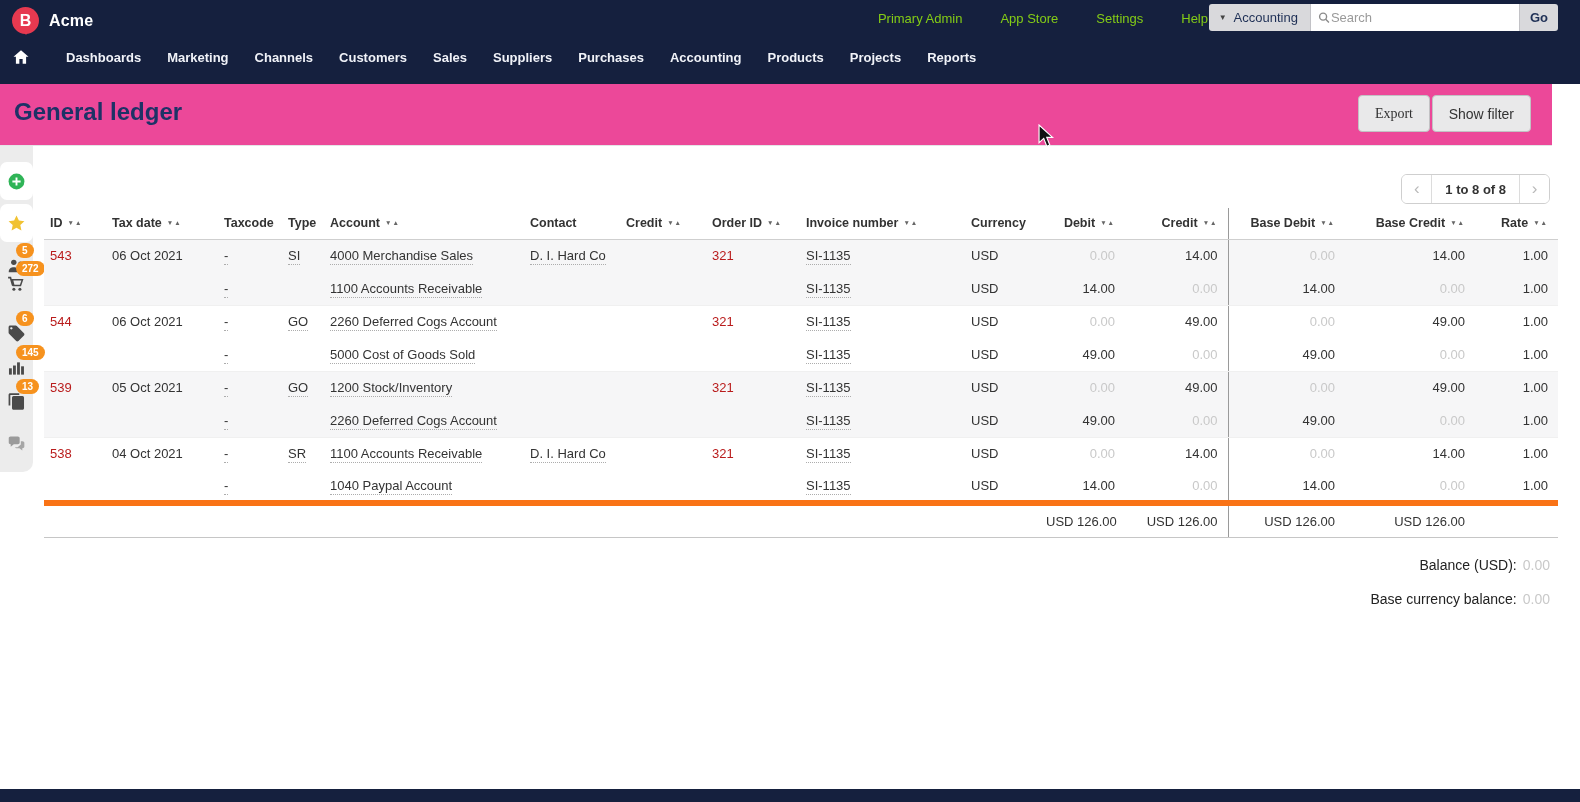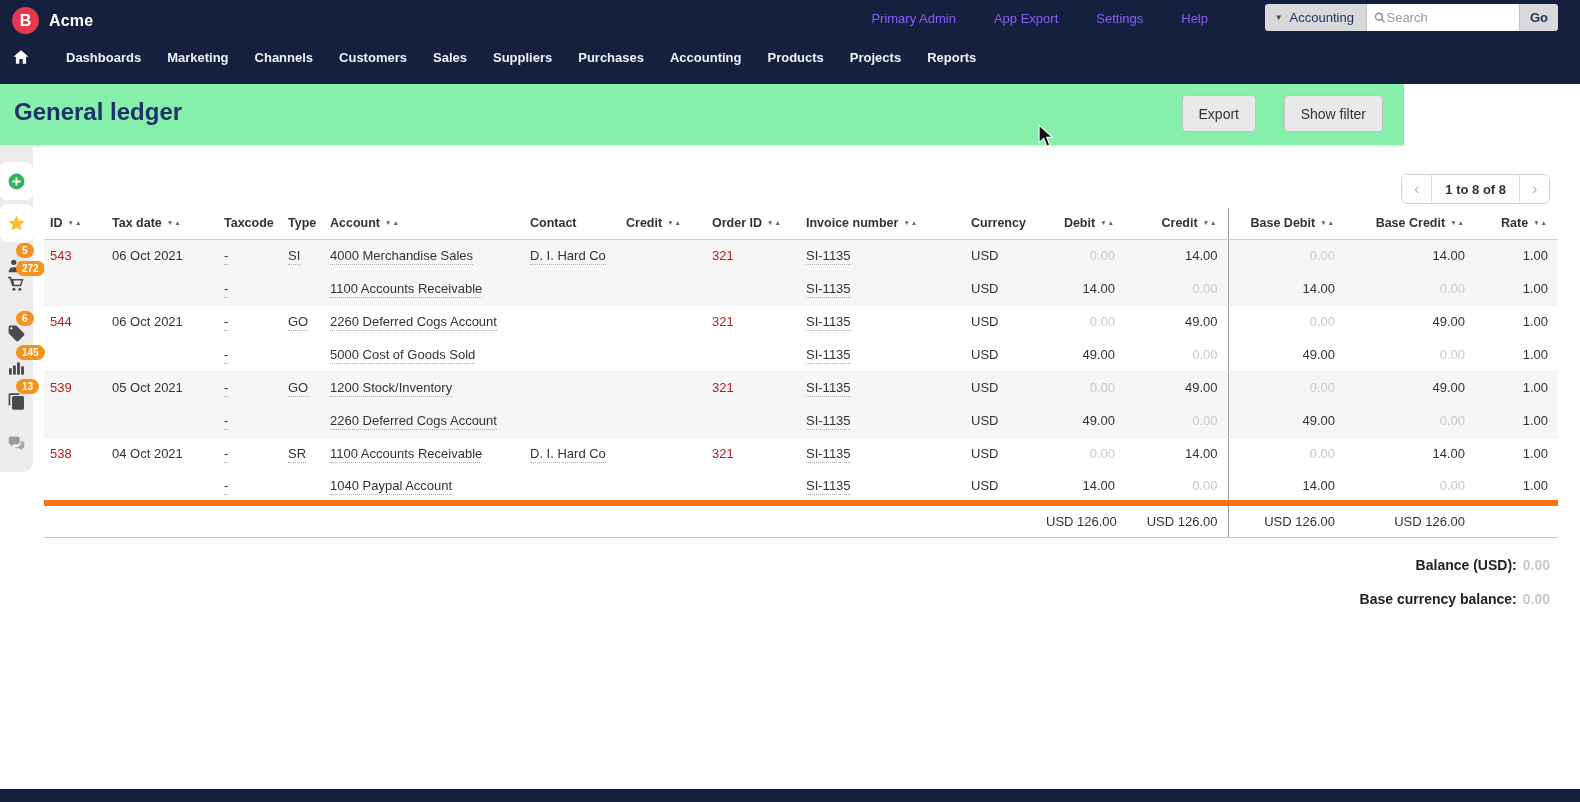--- a/index.html
+++ b/index.html
@@ -11,40 +11,40 @@
   }
   
   .topnav { position:absolute; top:0; left:0; width:1580px; height:84px; background:#15203e; }
   .brand { position:absolute; top:7px; left:12px; display:flex; align-items:center; gap:10px; }
   .logo-pin { position:relative; width:27px; height:27px; background:#e63950; border-radius:50%;
               display:flex; align-items:center; justify-content:center; }
   .logo-pin:after { content:""; position:absolute; left:9px; bottom:-6px; border:5px solid transparent; border-top:8px solid #e63950; }
   .logo-pin span { color:#fff; font-weight:bold; font-size:16px; }
   .brand-name { color:#fff; font-size:16px; font-weight:bold; letter-spacing:.2px; }
   .topnav-links { position:absolute; top:11px; right:372px; display:flex; gap:38px; }
-  .topnav-links span { color:#8b5cf6; font-size:13px; cursor:pointer; white-space:nowrap; }
+  .topnav-links span { color:#84cc16; font-size:13px; cursor:pointer; white-space:nowrap; }
   .searchbar { position:absolute; top:4px; right:22px; height:27px; display:flex; border-radius:3px; overflow:hidden; }
   .scope-dd { background:#d9d9dc; display:flex; align-items:center; gap:7px; padding:0 12px 0 10px;
               font-size:13px; color:#1e2f55; cursor:pointer; border-right:1px solid #c2c2c6; }
   .scope-dd .caret { font-size:8px; color:#444; }
-  .search-box { background:#fff; width:152px; display:flex; align-items:center; padding:0 6px; }
+  .search-box { background:#fff; width:208px; display:flex; align-items:center; padding:0 6px; }
   .search-box input { border:none; outline:none; width:100%; font-size:13px; color:#333;
                       font-family:"Liberation Sans", sans-serif; }
   .search-box input::placeholder { color:#9a9a9a; }
   .go-btn { background:#d9d9dc; border:none; padding:0 10px; font-size:13px; font-weight:bold; color:#1e2f55;
             cursor:pointer; border-left:1px solid #c2c2c6; font-family:"Liberation Sans", sans-serif; }
   .mainmenu { position:absolute; top:48px; left:12px; display:flex; align-items:center; gap:26px; }
   .home-icon { width:18px; height:18px; cursor:pointer; margin-right:10px; }
   .mainmenu .menu-item { color:#f0f2f8; font-size:13px; font-weight:bold; cursor:pointer; white-space:nowrap; }
   
-  .pagehead { position:absolute; top:84px; left:0; width:1404px; height:62px; background:#86efac; border-bottom:1px solid #e4e4e6; }
+  .pagehead { position:absolute; top:84px; left:0; width:1552px; height:62px; background:#ec4899; border-bottom:1px solid #e4e4e6; }
   .page-title { position:absolute; left:14px; top:14px; font-size:24px; font-weight:bold; color:#1d3266; }
   .btn { position:absolute; top:11px; height:37px; background:#e9e9ea; border:1px solid #c2c2c4; border-radius:4px;
          font-size:14px; color:#333; cursor:pointer; font-family:"Liberation Sans", sans-serif; padding:0 16px; }
-  .btn-export { right:148px; }
+  .btn-export { right:122px;font-family:Liberation Serif, serif; }
   .btn-filter { right:21px; }
   
   .sidebar-strip { position:absolute; left:0; top:146px; width:33px; height:326px; background:#ececec; border-radius:0 0 10px 0; }
   .side-item { position:absolute; left:3px; width:27px; height:27px; display:flex; align-items:center; justify-content:center; cursor:pointer; }
   .side-item svg { width:19px; height:19px; }
   .side-card { position:absolute; left:0; width:33px; height:38px; background:#fff; border-radius:7px; }
   .badge { position:absolute; top:-9px; left:13px; background:#f6921e; color:#fff; font-size:10px; font-weight:bold;
            padding:2px 6px; border-radius:9px; line-height:11px; white-space:nowrap; }
   
   .pager { position:absolute; top:174px; right:30px; height:30px; display:flex; align-items:stretch;
@@ -62,41 +62,41 @@
   .ledger td.num { text-align:right; padding-right:10px; }
   .ledger tr.shaded { background:#f6f6f7; }
   .ledger tr.gend td { border-bottom:1px solid #f0f0f0; }
   .ledger tfoot td { border-top:6px solid #f97316; border-bottom:1px solid #c6c6c6; height:34px; font-weight:normal; }
   .vdiv { border-left:1px solid #9a9a9a; }
   .zero { color:#c9c9c9; }
   .link { color:#b91c1c; cursor:pointer; }
   .dotted { border-bottom:1px dotted #adadad; padding-bottom:1px; cursor:pointer; }
   .sort { display:inline-block; margin-left:5px; color:#666; font-size:6.5px; letter-spacing:1px; vertical-align:2px; }
   
-  .summary-line { position:absolute; right:30px; text-align:left; font-size:14px; font-weight:bold; color:#222; }
+  .summary-line { position:absolute; right:30px; text-align:left; font-size:14px; font-weight:normal; color:#222; }
   .summary-line .val { color:#c9c9c9; margin-left:6px; }
   .sum-1 { top:557px; } .sum-2 { top:591px; }
   
   .footerbar { position:absolute; bottom:0; left:0; width:1580px; height:13px; background:#15203e; }
   
   .cursor { position:absolute; left:1037px; top:124px; pointer-events:none; }
 </style>
 </head>
 <body>
 
 <div class="topnav">
   <div class="brand">
     <div class="logo-pin">
         <span>B</span>
       </div>
     <span class="brand-name">Acme</span>
   </div>
   <div class="topnav-links">
       <span>Primary Admin</span>
-      <span>App Export</span>
+      <span>App Store</span>
       <span>Settings</span>
       <span>Help</span>
     </div>
   <div class="searchbar">
     <div class="scope-dd">
       <span class="caret">▼</span>
       <span>Accounting</span>
     </div>
     <div class="search-box">
       <svg width="15" height="15" viewBox="0 0 24 24" fill="none" stroke="#8a8a8a" stroke-width="2.4">

